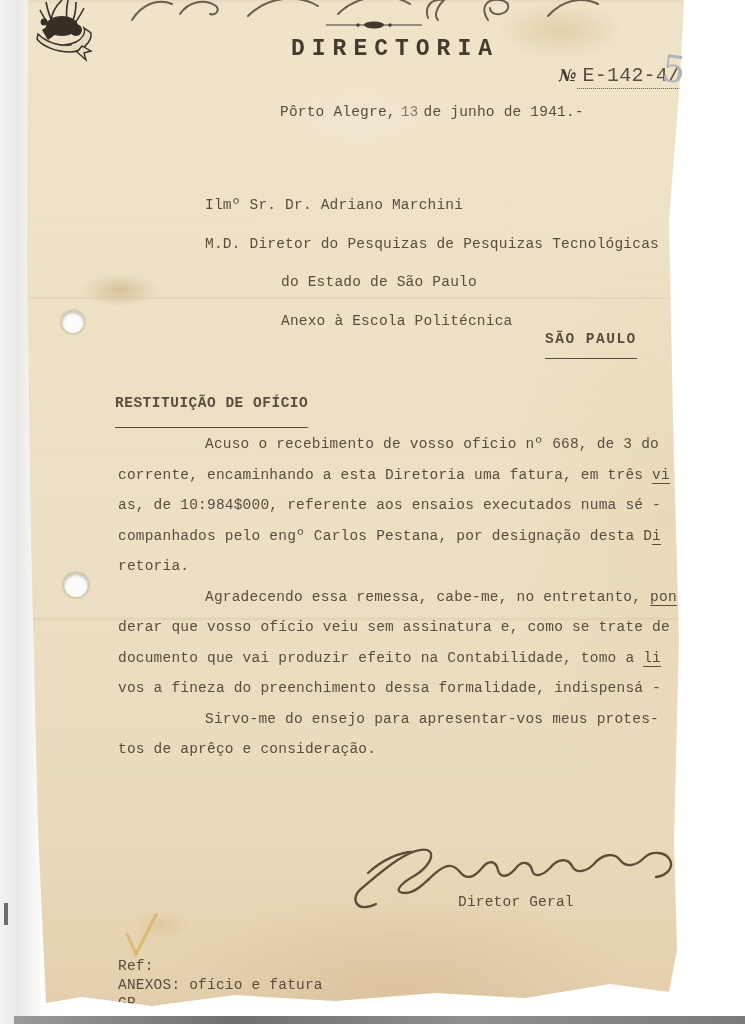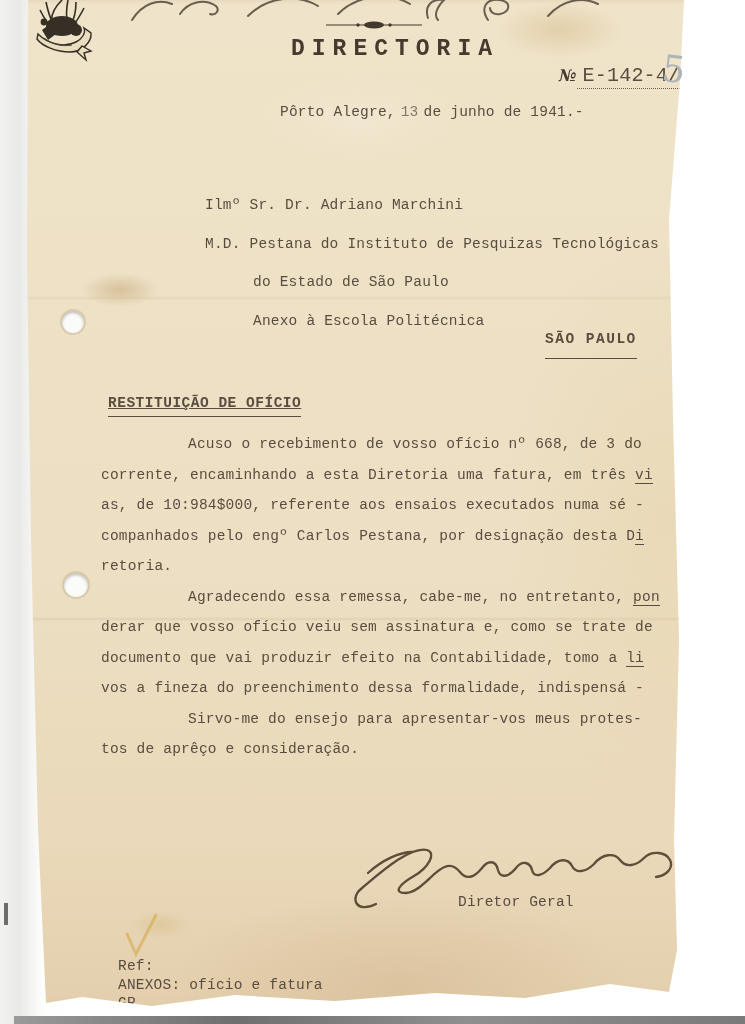--- a/index.html
+++ b/index.html
@@ -36,27 +36,27 @@
   #title{left:291px;top:36px;font-size:23px;font-weight:bold;letter-spacing:7px;color:#453a2d;}
   #docnum{left:559px;top:64px;white-space:nowrap;}
   #docnum .no-label{font-family:"DejaVu Serif",serif;font-style:italic;font-weight:bold;font-size:16px;color:#473c2f;}
   #docnum .no-value{font-size:20px;border-bottom:1.6px dotted #6a5c4a;padding:0 4px 1px 6px;color:#5a4d3f;}
   #hand5{left:662px;top:48px;font-family:"DejaVu Serif",serif;font-size:37px;color:#aeb4ba;
          transform:rotate(7deg);z-index:5;font-weight:400;}
   #dateline{left:280px;top:104px;white-space:nowrap;font-family:Liberation Mono, monospace;}
   #dateline .day{opacity:.72;margin:0 5px;}
   
   #recipient{left:205px;top:186px;line-height:38.5px;}
-  #recipient .ind2{margin-left:48px;}
+  #recipient .ind2{margin-left:76px;}
   #city{left:545px;top:331px;font-weight:bold;letter-spacing:1.5px;
         border-bottom:1.6px solid #5a4d3f;padding-bottom:11px;}
-  #subject{left:108px;top:395px;font-weight:bold;letter-spacing:.5px;
-        border-bottom:1.6px solid #5a4d3f;padding-bottom:5px;text-decoration:underline;}
+  #subject{left:115px;top:395px;font-weight:bold;letter-spacing:.5px;
+        border-bottom:1.6px solid #5a4d3f;padding-bottom:16px;}
   
-  #bodytext{left:101px;top:429px;width:560px;line-height:30.55px;}
+  #bodytext{left:118px;top:429px;width:560px;line-height:30.55px;}
   #bodytext .ind{margin-left:87px;}
   #bodytext .u{border-bottom:1.5px solid #5a4d3f;}
   
   #sig{left:348px;top:842px;}
   #sigrole{left:458px;top:894px;}
   
   #footer{left:118px;top:957px;line-height:18.6px;}
   
   .hole{position:absolute;border-radius:50%;background:#fbfbfa;z-index:3;
         box-shadow:inset 0 2px 3px rgba(90,80,60,.35), 0 0 0 2px rgba(160,140,100,.25);}
@@ -132,21 +132,21 @@
     <div class="abs tw" id="docnum">
       <span class="no-label">№</span><span class="no-value">E-142-4/</span>
     </div>
 
     <div class="abs tw" id="dateline">
       <span>Pôrto Alegre,</span><span class="day">13</span><span>de junho de 1941.-</span>
     </div>
 
     <div class="abs tw" id="recipient">
       <div>Ilmº Sr. Dr. Adriano Marchini</div>
-      <div>M.D. Pestana do Instituto de Pesquizas Tecnológicas</div>
+      <div>M.D. Diretor do Pesquizas de Pesquizas Tecnológicas</div>
       <div class="ind2">do Estado de São Paulo</div>
       <div class="ind2">Anexo à Escola Politécnica</div>
     </div>
 
     <div class="abs tw" id="city">SÃO PAULO</div>
 
     <div class="abs tw" id="subject">RESTITUIÇÃO DE OFÍCIO</div>
 
     <div class="abs tw" id="bodytext">
       <div class="bline ind"><span>Acuso o recebimento de vosso ofício nº 668, de 3 do</span><span class="u"></span></div>

